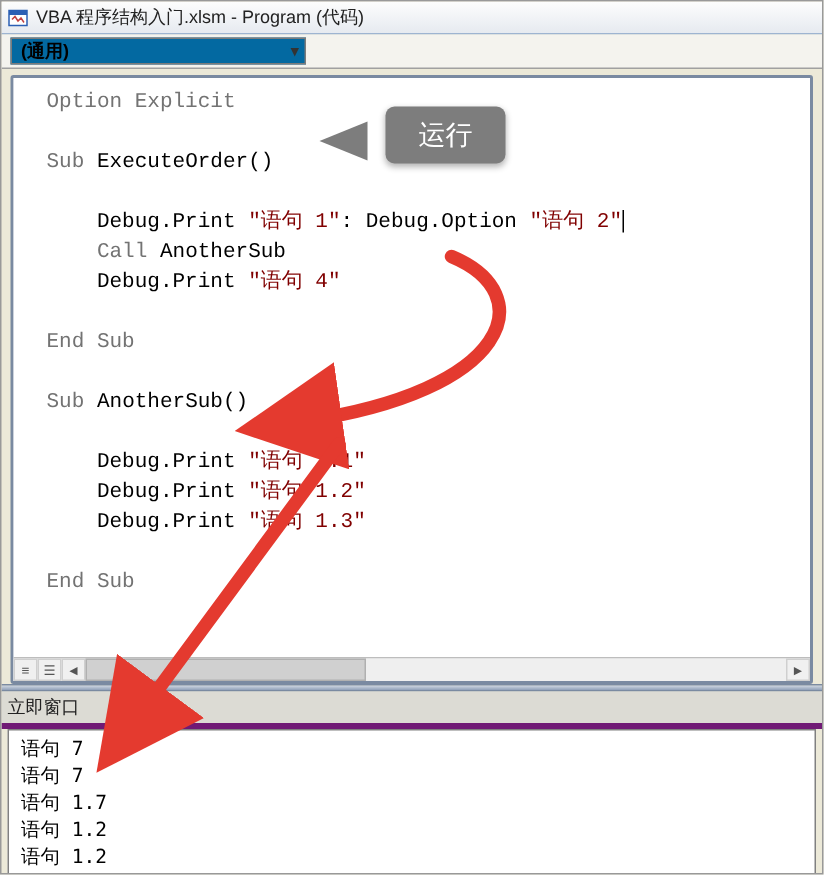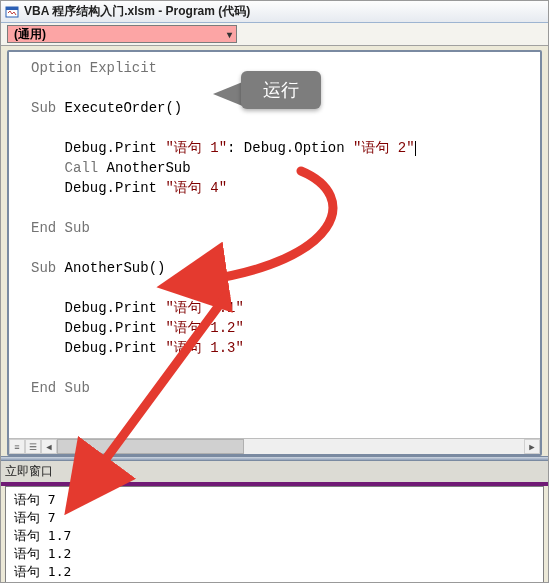--- a/index.html
+++ b/index.html
@@ -14,43 +14,42 @@
     border: 1px solid #999;
   }
   .titlebar {
     background: linear-gradient(#fdfdfd, #e6eaf0);
     height: 22px;
     border-bottom: 1px solid #9db4d1;
     display: flex;
     align-items: center;
     padding: 0 4px;
     gap: 5px;
-    font-weight: bold;
   }
   .titlebar .icon {
     width: 14px; height: 14px;
     display: inline-flex; align-items: center; justify-content: center;
   }
   .titlebar .title { font-size: 12px; color: #222; }
   .dropdown-row {
     background: #f4f3ee;
     border-bottom: 1px solid #a0a0a0;
     padding: 2px 6px;
   }
   .dropdown {
-    background: #fca5a5;
+    background: #0369a1;
     border: 1px solid #7b7b7b;
     height: 18px;
     display: inline-flex;
     align-items: center;
     justify-content: space-between;
     padding: 0 4px 0 6px;
     font-size: 12px;
     font-weight: bold;
-    width: 230px;
+    width: 197px;
     position: relative;
   }
   .dropdown::after {
     content: "▾";
     font-size: 10px;
     color: #333;
     position: absolute;
     right: 4px;
   }
   .code-frame-wrap {
@@ -227,21 +226,21 @@
 <div class="immediate-title">立即窗口</div>
 <div class="immediate-area"><span>语句 7</span>
 <span>语句 7</span>
 <span>语句 1.7</span>
 <span>语句 1.2</span>
 <span>语句 1.2</span>
 <span>语句 4</span>
 </div>
 
 <div class="callout-tail" style="top:80px; left:212px;"></div>
-<div class="callout" style="top:70px; left:240px;">
+<div class="callout" style="top:70px; left:256px;">
   <span>运行</span>
 </div>
 
 <svg class="overlay">
   <defs>
     <marker id="arrowhead" markerWidth="8" markerHeight="8" refX="3" refY="4" orient="auto">
       <path d="M0,0 L8,4 L0,8 Z" fill="#e43a2f"></path>
     </marker>
   </defs>
 

